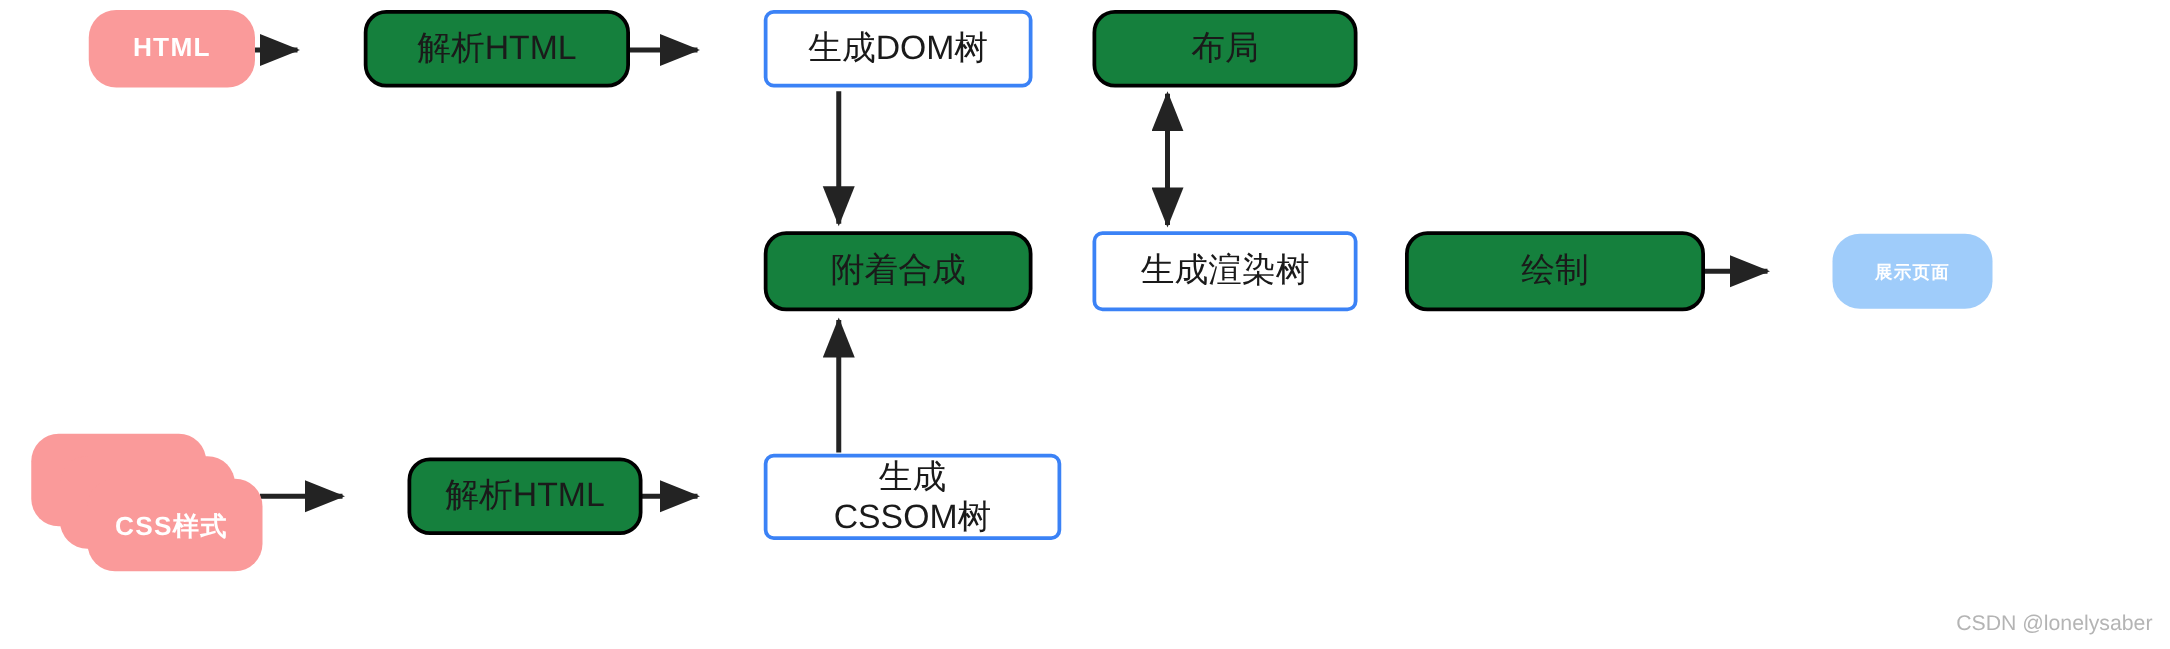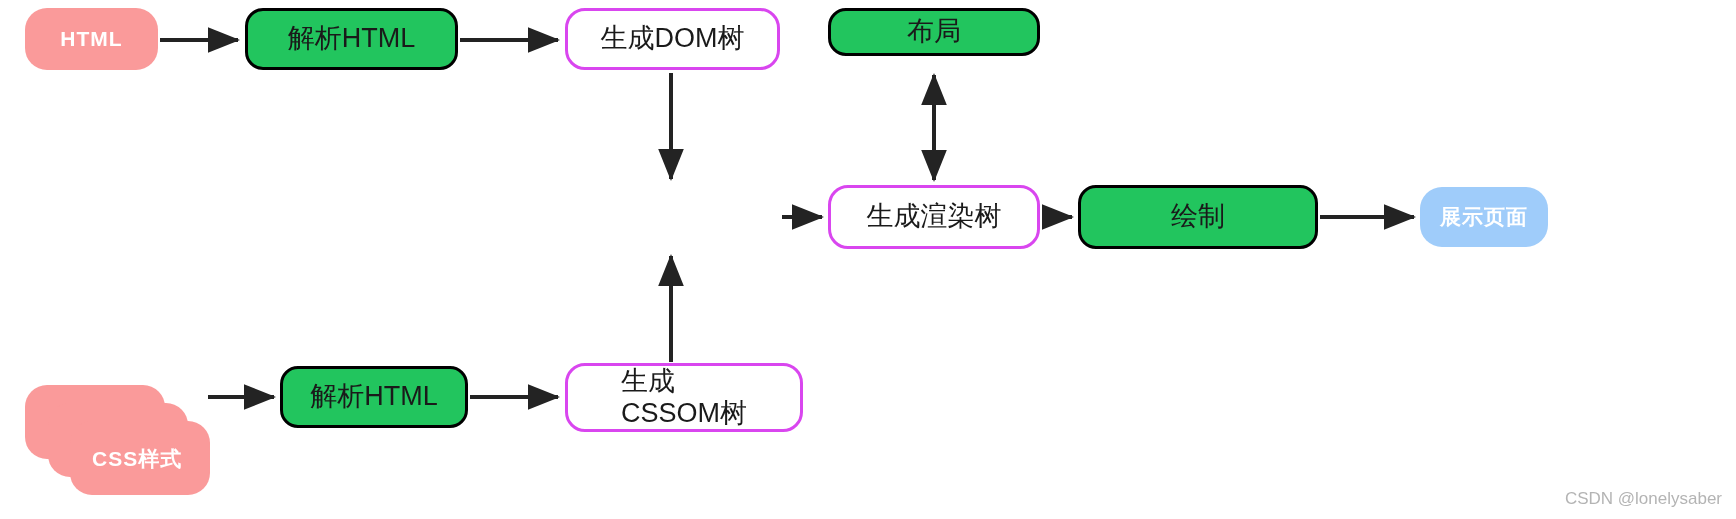--- a/index.html
+++ b/index.html
@@ -16,65 +16,66 @@
     height: 519px;
     background: #ffffff;
     overflow: hidden;
   }
   .node {
     position: absolute;
     box-sizing: border-box;
     display: flex;
     align-items: center;
     justify-content: center;
+    text-align: center;
     line-height: 1.15;
     white-space: pre-line;
+    margin-left: 46px;
   }
   
   .proc {
-    background: #22c55e;
+    background: #15803d;
     border: 3px solid #000000;
     border-radius: 18px;
     color: #1a1a1a;
     font-size: 27px;
     font-weight: 400;
   }
   
   .proc-pink {
     background: #ffffff;
-    border: 3px solid #d946ef;
-    border-radius: 20px;
+    border: 3px solid #3b82f6;
+    border-radius: 8px;
     color: #1a1a1a;
     font-size: 27px;
     font-weight: 400;
   }
   
   .term-pink {
     background: #fa9a9a;
     border: none;
     border-radius: 22px;
     color: #ffffff;
     font-size: 21px;
     font-weight: bold;
     letter-spacing: 1px;
   }
   
   .term-blue {
     background: #9fccfa;
     border: none;
     border-radius: 22px;
     color: #ffffff;
-    font-size: 21px;
+    font-size: 14px;
     font-weight: bold;
     letter-spacing: 1px;
   }
   
   .stack {
     position: absolute;
-    margin-top: 38px;
   }
   .stack .sheet {
     position: absolute;
     background: #fa9a9a;
     border-radius: 22px;
   }
   .stack .stack-label {
     position: absolute;
     color: #ffffff;
     font-size: 21px;
@@ -134,24 +135,27 @@
   </div>
 
   <div class="node proc" style="left:245px; top:8px; width:213px; height:62px;">
     <span>解析HTML</span>
   </div>
 
   <div class="node proc-pink" style="left:565px; top:8px; width:215px; height:62px;">
     <span>生成DOM树</span>
   </div>
 
-  <div class="node proc" style="left:828px; top:8px; width:212px; height:48px;">
+  <div class="node proc" style="left:828px; top:8px; width:212px; height:62px;">
     <span>布局</span>
   </div>
 
+  <div class="node proc" style="left:565px; top:185px; width:215px; height:64px;">
+    <span>附着合成</span>
+  </div>
 
   <div class="node proc-pink" style="left:828px; top:185px; width:212px; height:64px;">
     <span>生成渲染树</span>
   </div>
 
   <div class="node proc" style="left:1078px; top:185px; width:240px; height:64px;">
     <span>绘制</span>
   </div>
 
   <div class="node term-blue" style="left:1420px; top:187px; width:128px; height:60px;">

